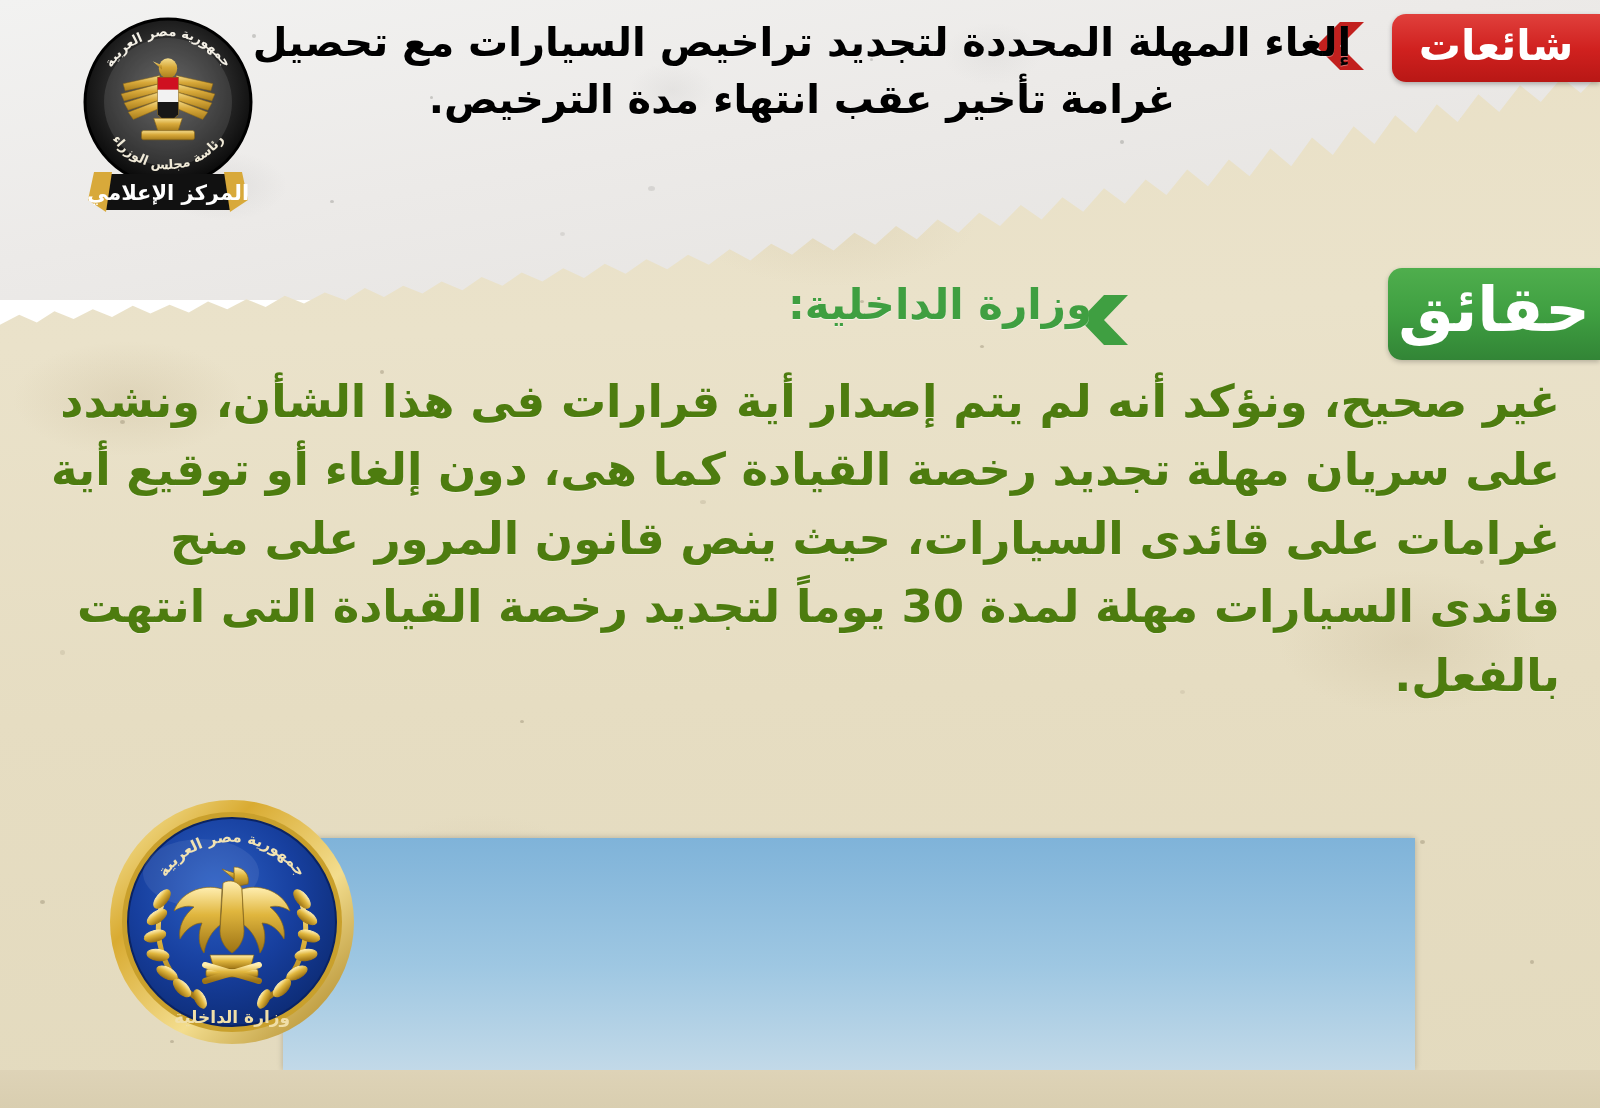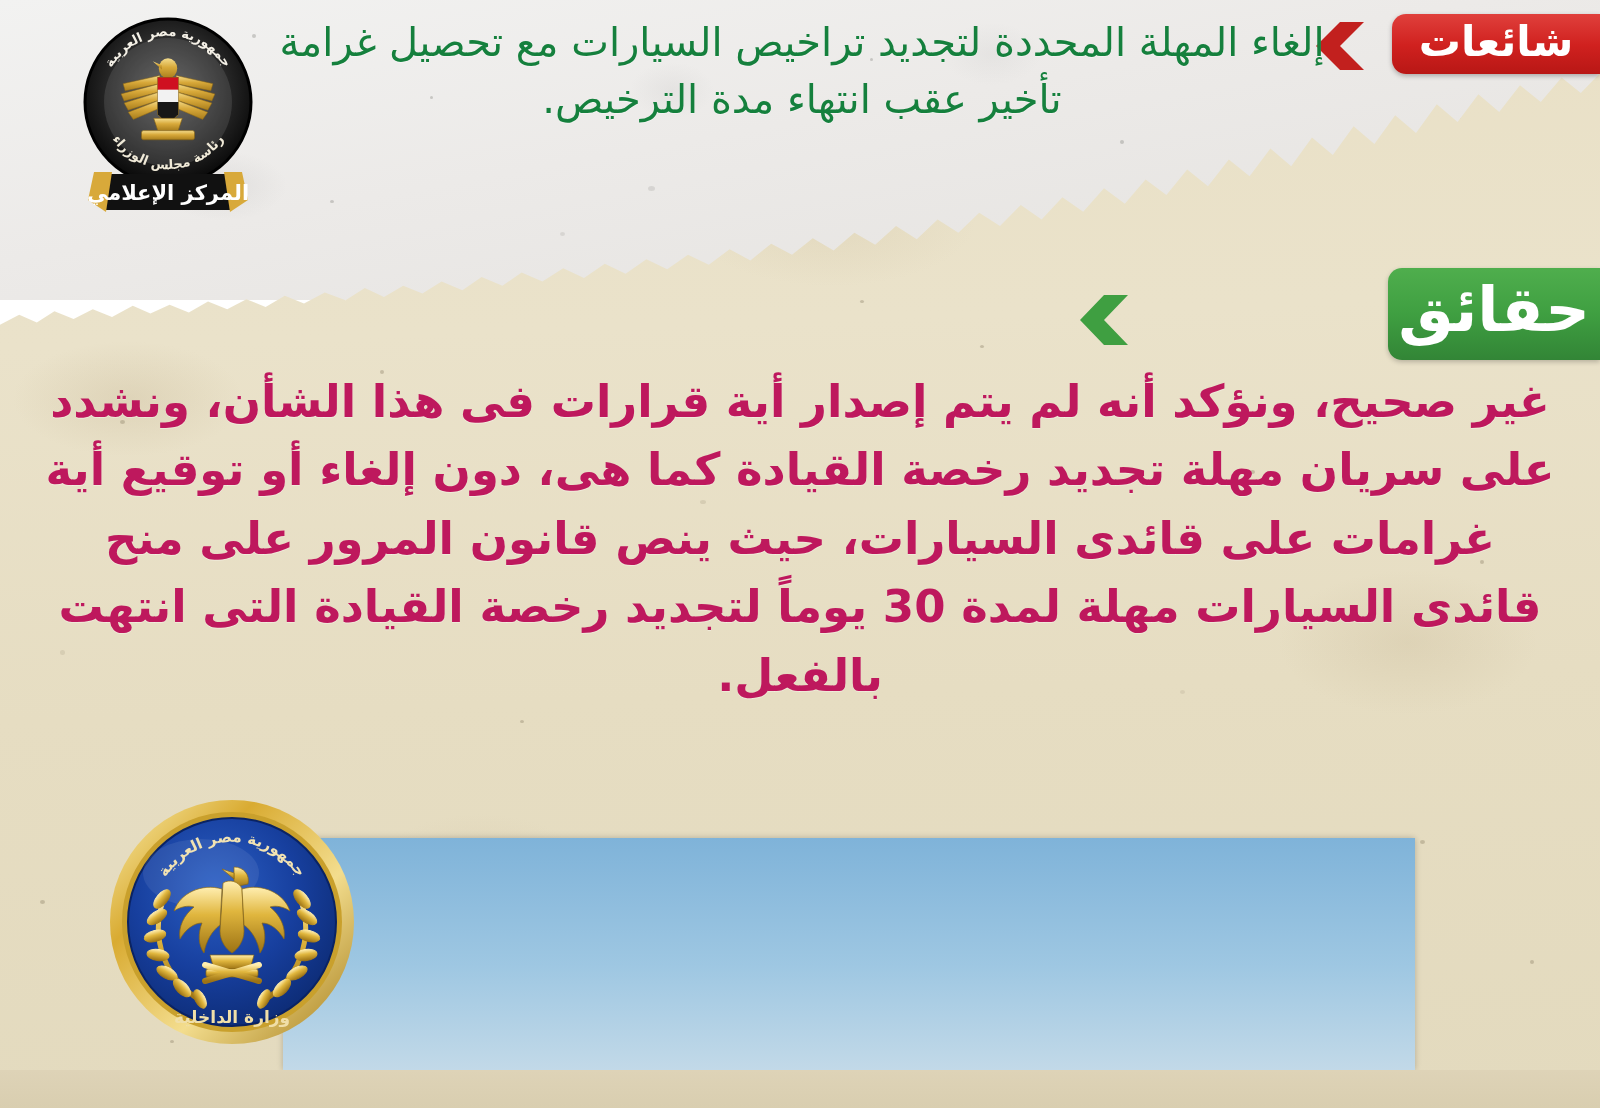--- a/index.html
+++ b/index.html
@@ -89,39 +89,39 @@
       100% 100%, 0% 100%
     );
   }
 
   
   .cabinet-logo { position:absolute; left:72px; top:14px; width:192px; height:205px; }
 
   
   .rumor-badge {
     position:absolute; right:0px; top:14px;
-    width:208px; height:60px;
+    width:208px; height:68px;
     border-radius:14px 0 0 14px;
     background:linear-gradient(180deg,#e0403c 0%,#d0211f 52%,#b81715 100%);
     box-shadow:0 2px 5px rgba(0,0,0,.28);
     display:flex; align-items:center; justify-content:center;
   }
   .rumor-badge span {
     color:#fff; font-size:42px; font-weight:700; line-height:1;
     letter-spacing:-1px; transform:translateY(-2px);
   }
   .chev-red { position:absolute; right:212px; top:20px; }
   .chev-green-sm { position:absolute; right:452px; top:293px; }
 
   
   .rumor-text {
     position:absolute; right:238px; top:14px; width:1120px;
     text-align:center; direction:rtl;
-    font-size:40px; font-weight:400; line-height:1.42;
-    color:#15803d;
+    font-size:40px; font-weight:700; line-height:1.42;
+    color:#000000;
     text-shadow:0 1px 0 rgba(255,255,255,.35);
   }
 
   
   .facts-badge {
     position:absolute; right:0px; top:268px;
     width:212px; height:92px;
     border-radius:14px 0 0 14px;
     background:linear-gradient(180deg,#4fae4d 0%,#3f9f41 50%,#328536 100%);
     box-shadow:0 2px 5px rgba(0,0,0,.22);
@@ -136,23 +136,23 @@
     position:absolute; right:508px; top:284px;
     direction:rtl; text-align:right;
     font-size:42px; font-weight:700; line-height:1;
     color:#3f9f41;
     text-shadow:0 1px 0 rgba(255,255,255,.5);
   }
 
   
   .fact-body {
     position:absolute; right:40px; top:368px; width:1520px;
-    direction:rtl; text-align:center;
+    direction:rtl; 
     font-size:45px; font-weight:700; line-height:1.52;
-    color:#be185d;
+    color:#4d7c0f;
     text-shadow:0 1px 0 rgba(255,255,255,.35);
   }
 
   
   .photo {
     position:absolute; left:283px; top:838px; width:1132px; height:232px;
     overflow:hidden; background:#87b9dd;
     box-shadow:0 0 6px rgba(0,0,0,.22);
   }
   .photo .sky {
@@ -283,20 +283,21 @@
     <span>حقائق</span>
   </div>
 
   <div class="chev-green-sm">
     <svg width="80" height="54" viewBox="0 0 80 54" aria-hidden="true">
       <path d="M42 2 L18 27 L42 52 L60 52 L36 27 L60 2 Z" fill="#3f9f41"></path>
       <path d="M14 2 L-10 27 L14 52 L32 52 L8 27 L32 2 Z" fill="#3f9f41" transform="translate(22,0)"></path>
     </svg>
   </div>
 
+  <div class="ministry-line">وزارة الداخلية:</div>
 
   <div class="fact-body">غير صحيح، ونؤكد أنه لم يتم إصدار أية قرارات فى هذا الشأن، ونشدد على سريان مهلة تجديد رخصة القيادة كما هى، دون إلغاء أو توقيع أية غرامات على قائدى السيارات، حيث ينص قانون المرور على منح قائدى السيارات مهلة لمدة 30 يوماً لتجديد رخصة القيادة التى انتهت بالفعل.</div>
 
   <div class="photo">
     <div class="sky"></div>
     <svg viewBox="0 0 1132 232" width="1132" height="232" preserveAspectRatio="none" aria-hidden="true">
       <defs>
         <linearGradient id="skyG" x1="0" y1="0" x2="0" y2="1">
           <stop offset="0%" stop-color="#6fa9d4"></stop>
           <stop offset="60%" stop-color="#a3c9e3"></stop>

